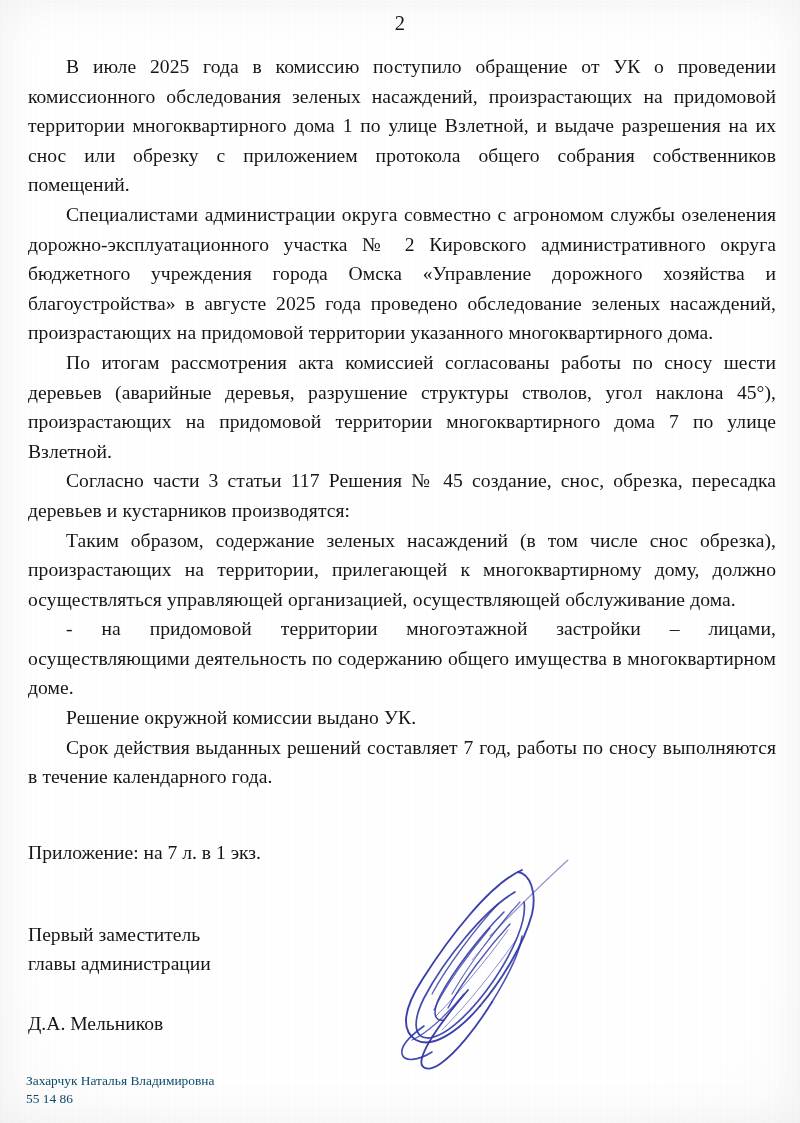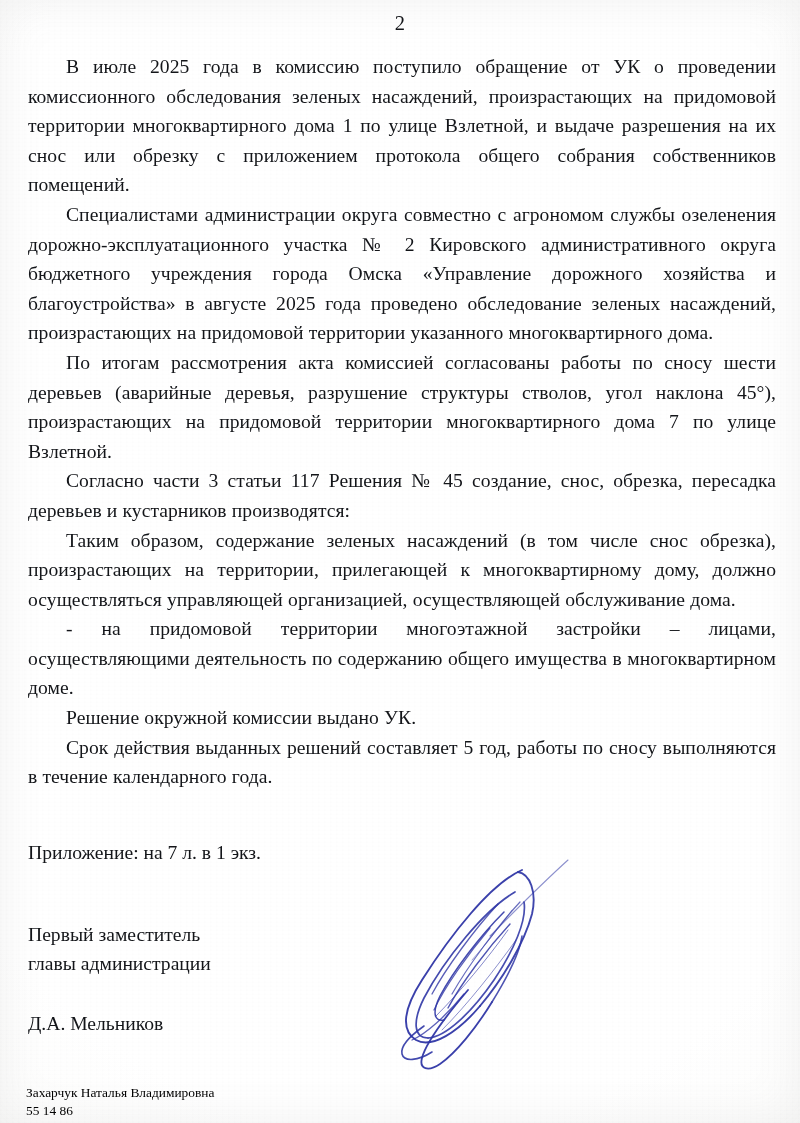--- a/index.html
+++ b/index.html
@@ -116,41 +116,40 @@
     pointer-events: none;
   }
   .ink-signature svg { display: block; width: 100%; height: 100%; }
 
   .typist-block {
     position: absolute;
     left: 26px;
     top: 1072px;
     font-size: 13.4px;
     line-height: 18.2px;
-    color: #000000;
-    margin-top: 12px;
+    color: #0c4a6e;
   }
   .typist-block div { white-space: nowrap; }
 </style>
 </head>
 <body>
 
 <div class="page">
 
   <div class="page-number">2</div>
 
   <div class="body-text">
     <p class="para">В июле 2025 года в комиссию поступило обращение от УК о проведении комиссионного обследования зеленых насаждений, произрастающих на придомовой территории многоквартирного дома 1 по улице Взлетной, и выдаче разрешения на их снос или обрезку с приложением протокола общего собрания собственников помещений.</p>
     <p class="para">Специалистами администрации округа совместно с агрономом службы озеленения дорожно-эксплуатационного участка № 2 Кировского административного округа бюджетного учреждения города Омска «Управление дорожного хозяйства и благоустройства» в августе 2025 года проведено обследование зеленых насаждений, произрастающих на придомовой территории указанного многоквартирного дома.</p>
     <p class="para">По итогам рассмотрения акта комиссией согласованы работы по сносу шести деревьев (аварийные деревья, разрушение структуры стволов, угол наклона 45°), произрастающих на придомовой территории многоквартирного дома 7 по улице Взлетной.</p>
     <p class="para">Согласно части 3 статьи 117 Решения № 45 создание, снос, обрезка, пересадка деревьев и кустарников производятся:</p>
     <p class="para">Таким образом, содержание зеленых насаждений (в том числе снос обрезка), произрастающих на территории, прилегающей к многоквартирному дому, должно осуществляться управляющей организацией, осуществляющей обслуживание дома.</p>
     <p class="para">- на придомовой территории многоэтажной застройки – лицами, осуществляющими деятельность по содержанию общего имущества в многоквартирном доме.</p>
     <p class="para">Решение окружной комиссии выдано УК.</p>
-    <p class="para">Срок действия выданных решений составляет 5 год, работы по сносу выполняются в течение календарного года.</p>
+    <p class="para">Срок действия выданных решений составляет 7 год, работы по сносу выполняются в течение календарного года.</p>
   </div>
 
   <div class="sign-area">
     <p class="attachment">Приложение: на 7 л. в 1 экз.</p>
 
     <div class="signature-row">
       <div class="signer-title">Первый заместитель
 главы администрации</div>
       <div class="signer-name">Д.А. Мельников</div>
     </div>

